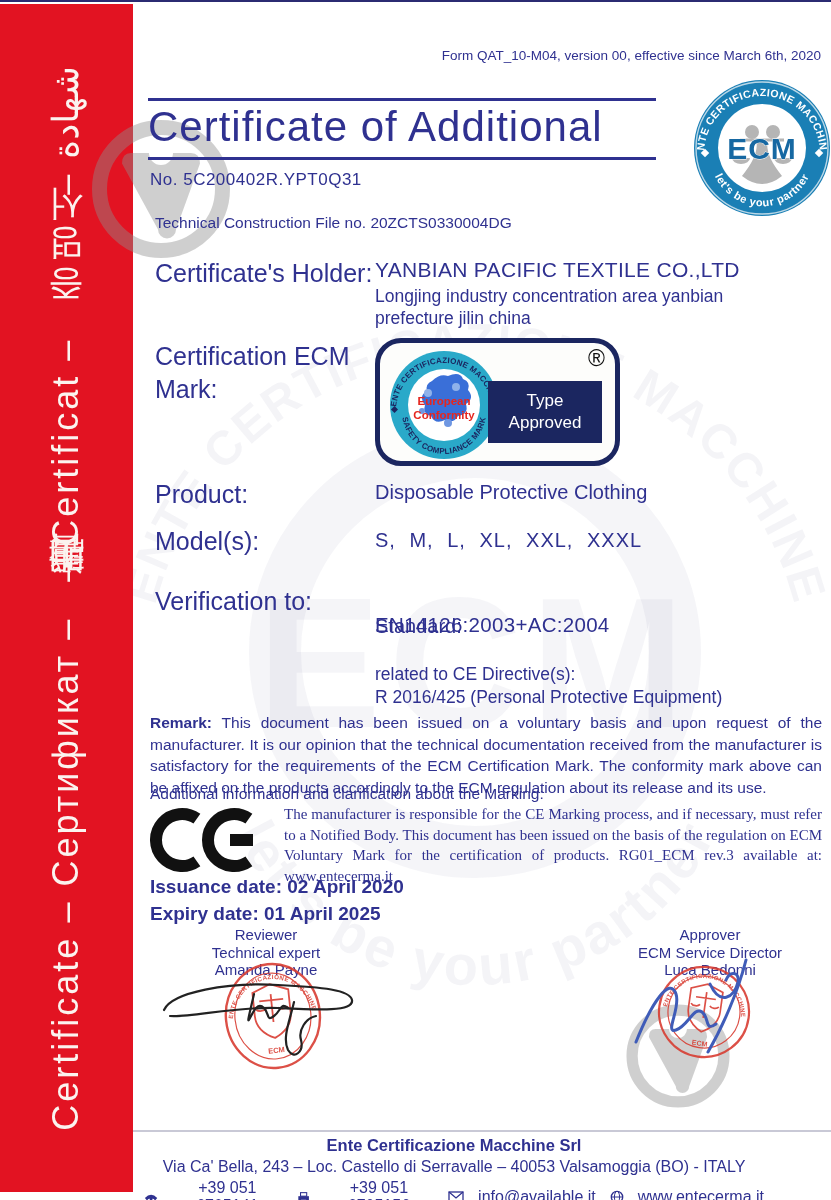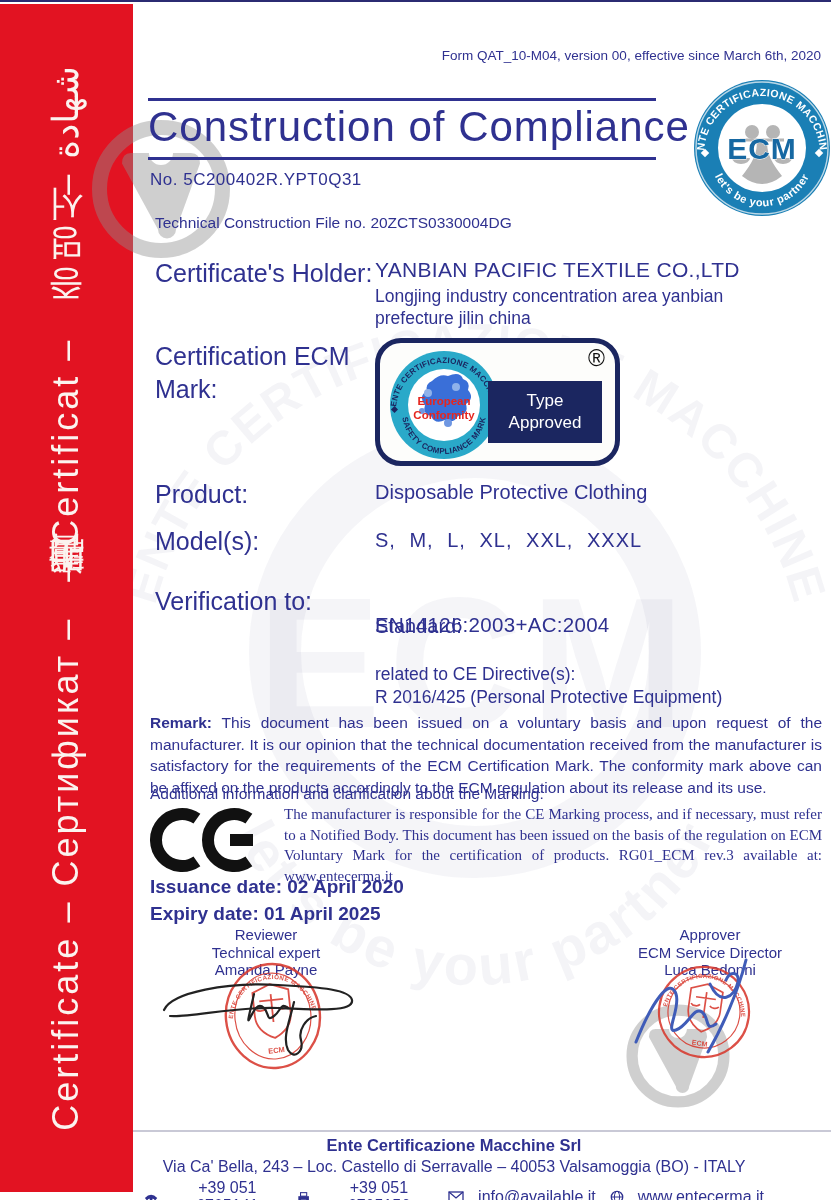--- a/index.html
+++ b/index.html
@@ -97,21 +97,21 @@
   </svg>
   <svg class="pin pin-bottom" width="112" height="112" viewBox="0 0 100 100">
     <circle cx="50" cy="50" r="41" fill="none" stroke="#8f8f8f" stroke-width="10"></circle>
     <path d="M30,26 h12 a8,8 0 0 0 16,0 h12 q6,0 6,7 l-16,44 a6,6 0 0 1 -12,0 L24,33 q0,-7 6,-7 z" fill="#8f8f8f"></path>
   </svg>
 
   <div class="content">
     <div class="abs form-line">Form QAT_10-M04, version 00, effective since March 6th, 2020</div>
 
     <div class="abs rule rule1"></div>
-    <h1 class="abs title">Construction of Compliance</h1>
+    <h1 class="abs title">Certificate of Additional</h1>
     <div class="abs rule rule2"></div>
 
     <svg class="abs ecm-logo" width="140" height="140" viewBox="0 0 140 140">
       <defs>
         <path id="lg-top" d="M12,76 A58,58 0 1 1 128,76" fill="none"></path>
         <path id="lg-bot" d="M20,62 A52,52 0 1 0 120,62" fill="none"></path>
       </defs>
       <circle cx="70" cy="70" r="68" fill="#1a7fb5"></circle>
       <circle cx="70" cy="70" r="66" fill="none" stroke="#bad7e6" stroke-width="1.4"></circle>
       <circle cx="70" cy="70" r="44" fill="#ffffff"></circle>

